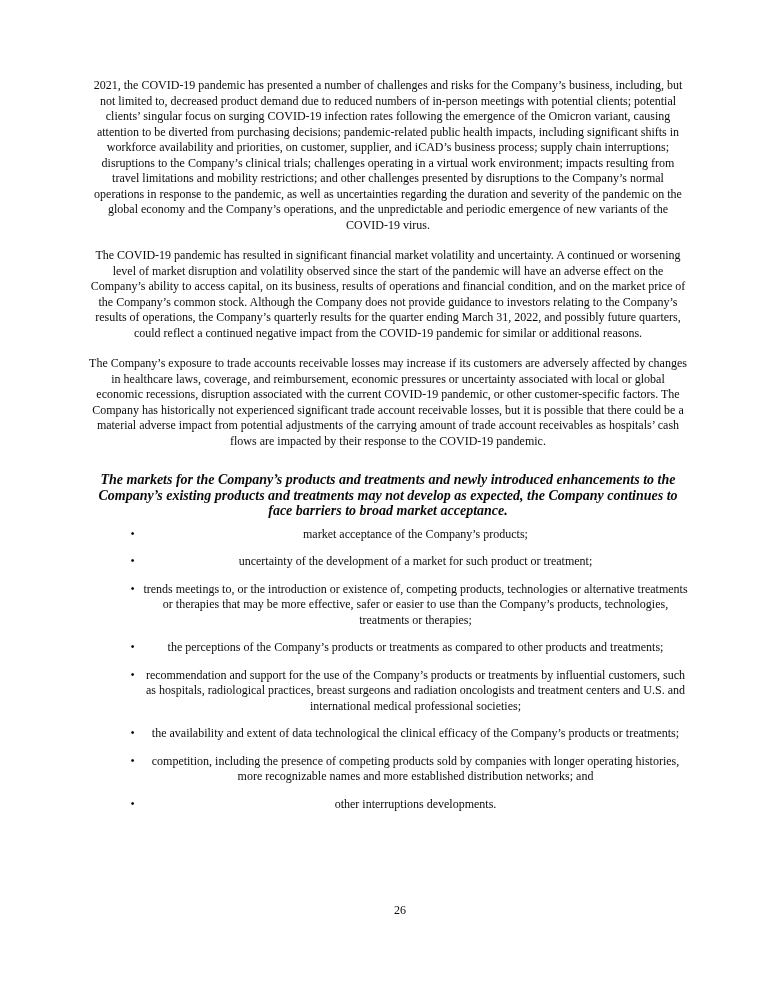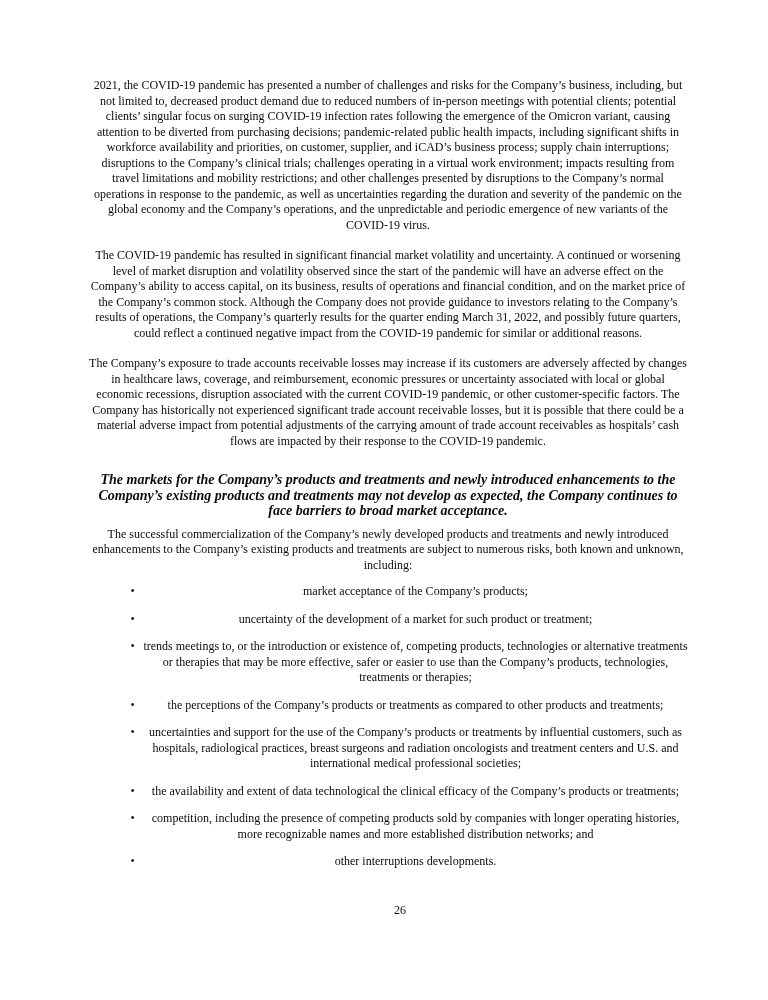--- a/index.html
+++ b/index.html
@@ -76,21 +76,20 @@
   <div class="content">
 
     <p class="para">2021, the COVID-19 pandemic has presented a number of challenges and risks for the Company’s business, including, but not limited to, decreased product demand due to reduced numbers of in-person meetings with potential clients; potential clients’ singular focus on surging COVID-19 infection rates following the emergence of the Omicron variant, causing attention to be diverted from purchasing decisions; pandemic-related public health impacts, including significant shifts in workforce availability and priorities, on customer, supplier, and iCAD’s business process; supply chain interruptions; disruptions to the Company’s clinical trials; challenges operating in a virtual work environment; impacts resulting from travel limitations and mobility restrictions; and other challenges presented by disruptions to the Company’s normal operations in response to the pandemic, as well as uncertainties regarding the duration and severity of the pandemic on the global economy and the Company’s operations, and the unpredictable and periodic emergence of new variants of the COVID-19 virus.</p>
 
     <p class="para">The COVID-19 pandemic has resulted in significant financial market volatility and uncertainty. A continued or worsening level of market disruption and volatility observed since the start of the pandemic will have an adverse effect on the Company’s ability to access capital, on its business, results of operations and financial condition, and on the market price of the Company’s common stock. Although the Company does not provide guidance to investors relating to the Company’s results of operations, the Company’s quarterly results for the quarter ending March 31, 2022, and possibly future quarters, could reflect a continued negative impact from the COVID-19 pandemic for similar or additional reasons.</p>
 
     <p class="para">The Company’s exposure to trade accounts receivable losses may increase if its customers are adversely affected by changes in healthcare laws, coverage, and reimbursement, economic pressures or uncertainty associated with local or global economic recessions, disruption associated with the current COVID-19 pandemic, or other customer-specific factors. The Company has historically not experienced significant trade account receivable losses, but it is possible that there could be a material adverse impact from potential adjustments of the carrying amount of trade account receivables as hospitals’ cash flows are impacted by their response to the COVID-19 pandemic.</p>
 
     <h2 class="heading">The markets for the Company’s products and treatments and newly introduced enhancements to the Company’s existing products and treatments may not develop as expected, the Company continues to face barriers to broad market acceptance.</h2>
 
-    <p class="para intro">The successful commercialization of the Company’s newly developed products and treatments and newly introduced enhancements to the Company’s existing products and treatments are subject to numerous risks, both known and unknown, including:</p>
 
     <div class="bullet-list">
 
       <div class="bullet">
         <span class="marker">•</span>
         <span class="bullet-text">market acceptance of the Company’s products;</span>
       </div>
 
       <div class="bullet">
         <span class="marker">•</span>
@@ -102,21 +101,21 @@
         <span class="bullet-text">trends meetings to, or the introduction or existence of, competing products, technologies or alternative treatments or therapies that may be more effective, safer or easier to use than the Company’s products, technologies, treatments or therapies;</span>
       </div>
 
       <div class="bullet">
         <span class="marker">•</span>
         <span class="bullet-text">the perceptions of the Company’s products or treatments as compared to other products and treatments;</span>
       </div>
 
       <div class="bullet">
         <span class="marker">•</span>
-        <span class="bullet-text">uncertainties and support for the use of the Company’s products or treatments by influential customers, such as hospitals, radiological practices, breast surgeons and radiation oncologists and treatment centers and U.S. and international medical professional societies;</span>
+        <span class="bullet-text">recommendation and support for the use of the Company’s products or treatments by influential customers, such as hospitals, radiological practices, breast surgeons and radiation oncologists and treatment centers and U.S. and international medical professional societies;</span>
       </div>
 
       <div class="bullet">
         <span class="marker">•</span>
         <span class="bullet-text">the availability and extent of data technological the clinical efficacy of the Company’s products or treatments;</span>
       </div>
 
       <div class="bullet">
         <span class="marker">•</span>
         <span class="bullet-text">competition, including the presence of competing products sold by companies with longer operating histories, more recognizable names and more established distribution networks; and</span>

